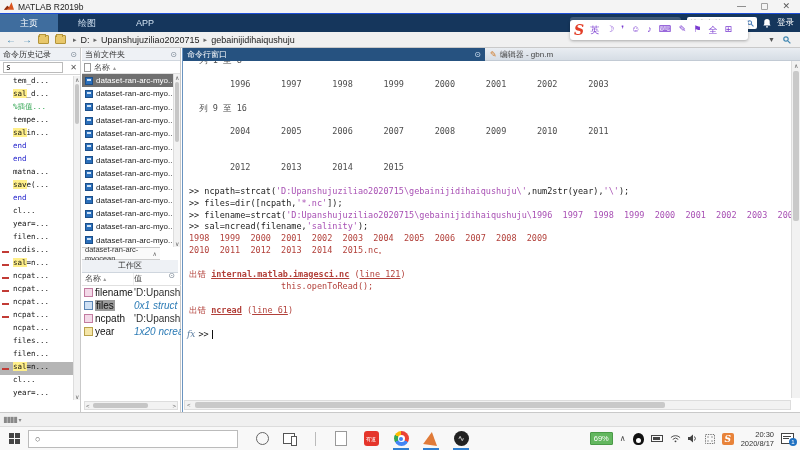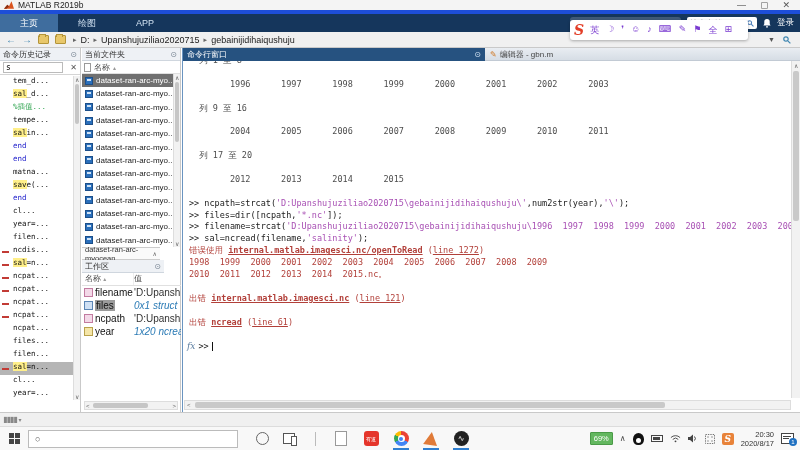--- a/index.html
+++ b/index.html
@@ -1,21 +1,21 @@
 <!DOCTYPE html>
 <html><head>
 <meta charset="utf-8">
 <style>
   * { margin:0; padding:0; box-sizing:border-box; }
   html,body { width:800px; height:450px; overflow:hidden; }
   body { font-family:"Liberation Sans","DejaVu Sans",sans-serif; background:#e8e8e8; position:relative; }
   .app { position:absolute; left:0; top:0; width:800px; height:450px; }
 
   
-  .titlebar { position:absolute; left:0; top:0; width:800px; height:14px; background:#f4f4f4; display:flex; align-items:center; padding:0 4px; border-bottom:4px solid #1d4ed8; }
+  .titlebar { position:absolute; left:0; top:0; width:800px; height:14px; background:#f4f4f4; display:flex; align-items:center; padding:0 4px; border-bottom:1px solid #1d4ed8; }
   .mlogo { width:10px; height:9px; margin-right:4px; }
   .titletext { font-size:8.5px; color:#222; }
   .wincontrols { margin-left:auto; display:flex; gap:14px; padding-right:6px; }
   .winbtn { font-size:9px; color:#555; line-height:13px; cursor:default; }
 
   
   .tabrow { position:absolute; left:0; top:14px; width:800px; height:18px; background:#15365c; display:flex; align-items:stretch; }
   .tab { color:#cfe0f0; font-size:9px; padding:0 20px; display:flex; align-items:center; }
   .tab.active { background:#3f6d9e; color:#fff; }
   .qa-wrap { margin-left:auto; display:flex; align-items:center; gap:6px; padding-right:4px; }
@@ -66,21 +66,21 @@
   .file-row { height:13.3px; display:flex; align-items:center; gap:3px; padding-left:3px; font-size:8px; color:#222; white-space:nowrap; }
   .file-row.selected { background:#707070; color:#fff; }
   .nc-ic { width:8px; height:8px; background:#2a6fbb; border:1px solid #1c4f8a; flex:0 0 auto; position:relative; }
   .nc-ic:before { content:""; position:absolute; left:1px; top:1px; width:4px; height:2px; background:#cfe3f7; }
   .file-scroll { position:absolute; right:0; top:26px; height:173px; width:7px; background:#f2f2f2; border-left:1px solid #ddd; font-size:6px; color:#666; }
   .file-scroll .up { position:absolute; top:0; left:1px; }
   .file-scroll .dn { position:absolute; bottom:0; left:1px; }
   .file-scroll .thumb { position:absolute; top:8px; left:1px; width:4px; height:60px; background:#c6c6c6; border-radius:2px; }
   .detailbar { position:absolute; left:0; top:199px; width:78px; height:13px; border-top:1px solid #ccc; border-bottom:1px solid #ccc; background:#fafafa; display:flex; align-items:center; font-size:7.5px; color:#333; padding:0 3px; }
   .detailbar .car { margin-left:auto; font-size:6px; color:#666; }
-  .ws-hd { position:absolute; left:0; top:212px; width:82px; }
+  .ws-hd { position:absolute; left:0; top:212px; width:96px;flex-direction:column; }
   .ws-cols { position:absolute; left:0; top:225px; width:99px; height:13px; border-bottom:1px solid #e0e0e0; display:flex; font-size:8px; color:#444; }
   .ws-cols .c1 { width:52px; padding-left:3px; border-right:1px solid #eee; }
   .ws-rows { position:absolute; left:0; top:238px; width:99px; }
   .ws-row { height:13px; display:flex; align-items:center; font-size:10px; }
   .ws-row .nm { width:52px; display:flex; align-items:center; gap:2px; padding-left:2px; color:#111; }
   .ws-row .nm.selected span.t { background:#9b9b9b; padding:0 1px; }
   .ws-row .val { width:47px; color:#333; white-space:nowrap; overflow:hidden; }
   .ws-row .val.it { color:#2a7ab5; font-style:italic; }
   .wsic { width:9px; height:9px; flex:0 0 auto; border:1px solid #b9a14c; background:#f5e6a8; }
   .wsic.char { background:#f3d9e8; border-color:#c27ba0; }
@@ -437,33 +437,32 @@
       <div class="cw-body">
         <div class="cw-inner" id="cw-content">
             <div class="cw-line"><span class="seg-out">  列 1 至 8</span></div>
             <div class="cw-line"> </div>
             <div class="cw-line"><span class="seg-out">        1996      1997      1998      1999      2000      2001      2002      2003</span></div>
             <div class="cw-line"> </div>
             <div class="cw-line"><span class="seg-out">  列 9 至 16</span></div>
             <div class="cw-line"> </div>
             <div class="cw-line"><span class="seg-out">        2004      2005      2006      2007      2008      2009      2010      2011</span></div>
             <div class="cw-line"> </div>
-            <div class="cw-line"><span class="seg-out">  列 17 至 20</span></div>
             <div class="cw-line"> </div>
             <div class="cw-line"><span class="seg-out">        2012      2013      2014      2015</span></div>
             <div class="cw-line"> </div>
             <div class="cw-line"><span class="seg-cmd">&gt;&gt; ncpath=strcat(</span><span class="seg-str">'D:Upanshujuziliao2020715\gebainijidihaiqushuju\'</span><span class="seg-cmd">,num2str(year),</span><span class="seg-str">'\'</span><span class="seg-cmd">);</span></div>
             <div class="cw-line"><span class="seg-cmd">&gt;&gt; files=dir([ncpath,</span><span class="seg-str">'*.nc'</span><span class="seg-cmd">]);</span></div>
             <div class="cw-line"><span class="seg-cmd">&gt;&gt; filename=strcat(</span><span class="seg-str">'D:Upanshujuziliao2020715\gebainijidihaiqushuju\1996  1997  1998  1999  2000  2001  2002  2003  2004  2005  2006  2007  2008</span></div>
             <div class="cw-line"><span class="seg-cmd">&gt;&gt; sal=ncread(filename,</span><span class="seg-str">'salinity'</span><span class="seg-cmd">);</span></div>
-            <div class="cw-line"><span class="seg-err">错误使用 </span><span class="seg-link seg-b">internal.matlab.imagesci.nc/openToRead</span><span class="seg-err"> (</span><span class="seg-link">line 1272</span><span class="seg-err">)</span></div>
             <div class="cw-line"><span class="seg-err">1998  1999  2000  2001  2002  2003  2004  2005  2006  2007  2008  2009</span></div>
             <div class="cw-line"><span class="seg-err">2010  2011  2012  2013  2014  2015.nc。</span></div>
             <div class="cw-line"> </div>
             <div class="cw-line"><span class="seg-err">出错 </span><span class="seg-link seg-b">internal.matlab.imagesci.nc</span><span class="seg-err"> (</span><span class="seg-link">line 121</span><span class="seg-err">)</span></div>
+            <div class="cw-line"><span class="seg-err">                  this.openToRead();</span></div>
             <div class="cw-line"> </div>
             <div class="cw-line"><span class="seg-err">出错 </span><span class="seg-link seg-b">ncread</span><span class="seg-err"> (</span><span class="seg-link">line 61</span><span class="seg-err">)</span></div>
             <div class="cw-line"> </div>
           </div>
         <div class="cw-prompt">
           <span class="fx">fx</span>
           <span>&gt;&gt;</span>
           <span class="caret"></span>
         </div>
       </div>

